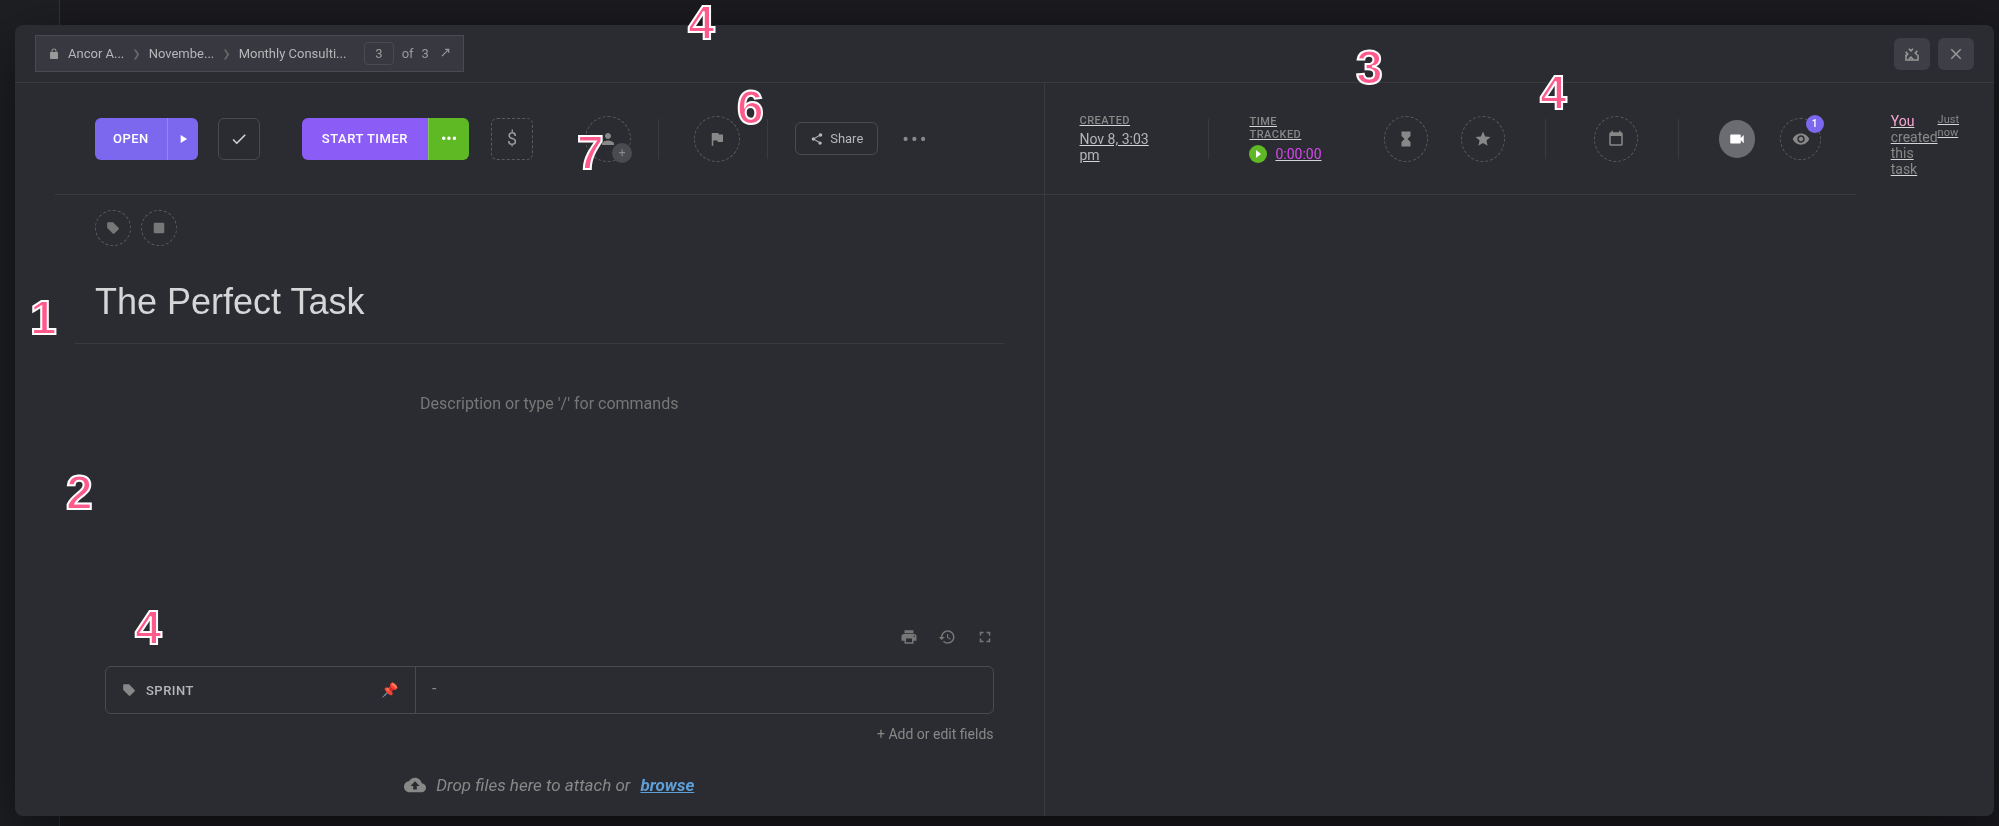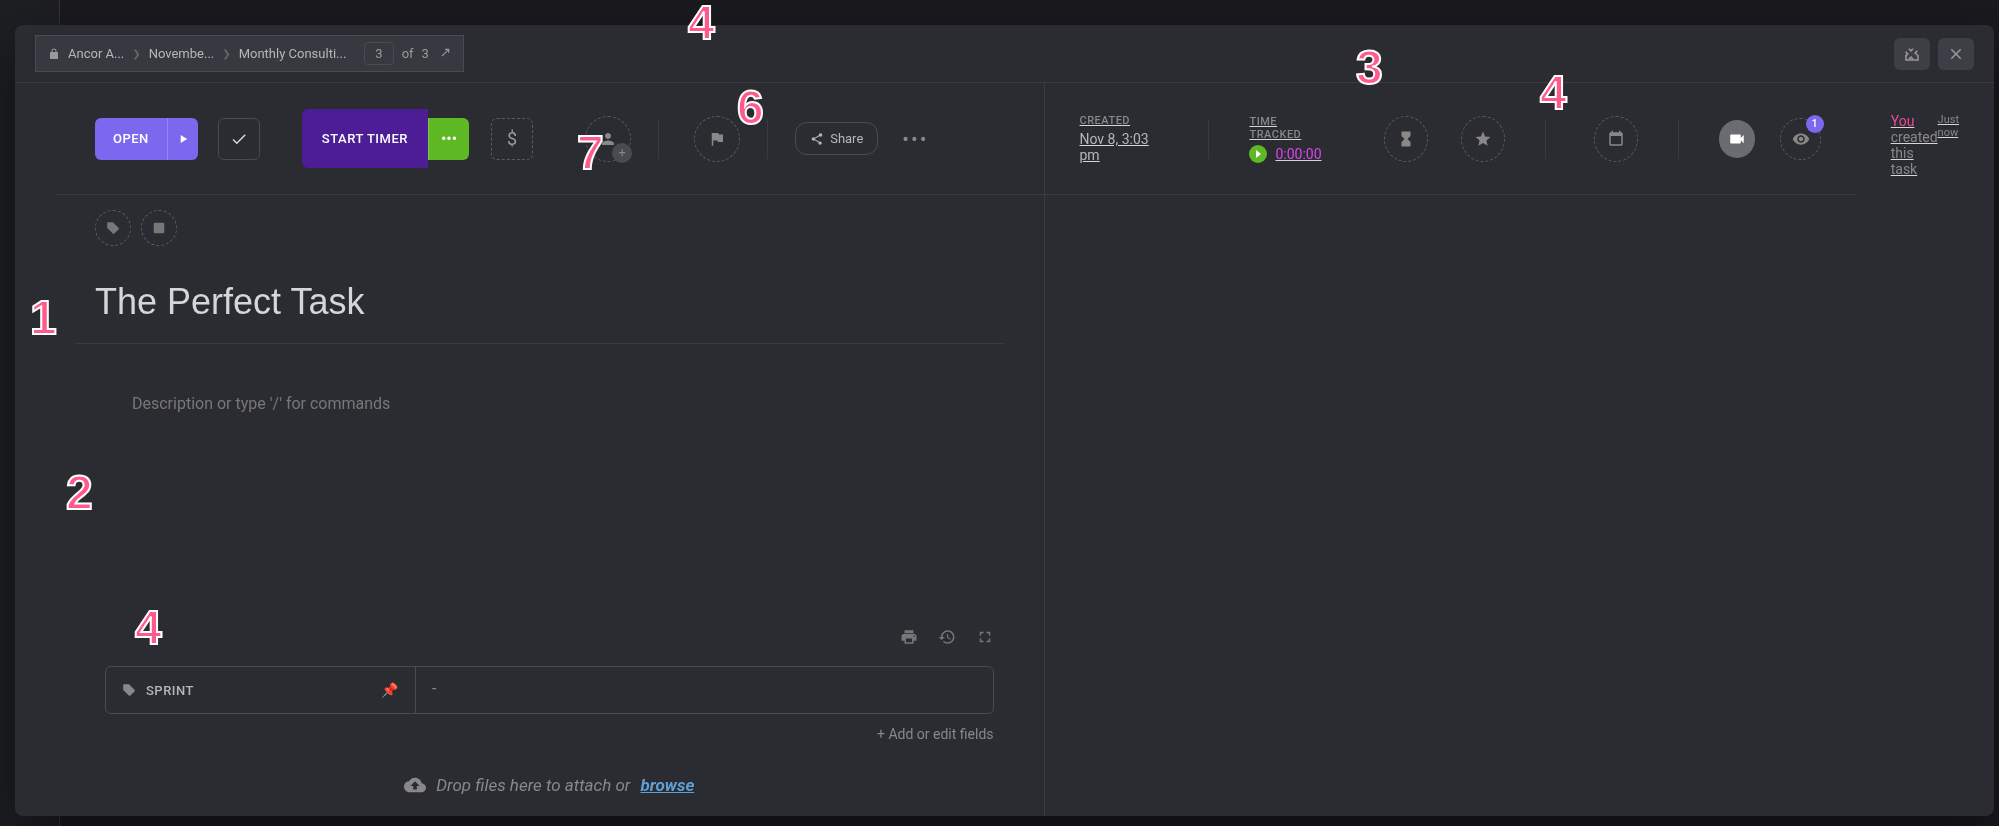--- a/index.html
+++ b/index.html
@@ -183,29 +183,29 @@
       margin-left: 8px;
     }
     
     .timer-group {
       display: flex;
       align-items: center;
       margin-left: 30px;
     }
     
     .start-timer {
-      background: #4c1d95;
+      background: #8b5cf6;
       color: white;
       padding: 10px 20px;
       border-radius: 6px 0 0 6px;
       font-size: 13px;
       font-weight: 500;
       letter-spacing: 0.5px;
       cursor: pointer;
-      height: 59px;
+      height: 42px;
       display: flex;
       align-items: center;
     }
     
     .timer-menu {
       background: #5fb924;
       color: white;
       padding: 10px 12px;
       border-radius: 0 6px 6px 0;
       border-left: 1px solid rgba(255,255,255,0.2);
@@ -264,21 +264,21 @@
       background: #3a3b40;
       margin: 0 15px;
     }
     
     .share-btn {
       display: flex;
       align-items: center;
       gap: 6px;
       padding: 8px 14px;
       border: 1px solid #4a4b50;
-      border-radius: 12px;
+      border-radius: 6px;
       cursor: pointer;
       color: #b5b6b8;
       font-size: 13px;
     }
     
     .ellipsis-btn {
       color: #888;
       font-size: 20px;
       cursor: pointer;
       letter-spacing: 2px;
@@ -317,20 +317,21 @@
     .title-underline {
       margin: 0 40px 20px 20px;
       border-bottom: 1px solid #3a3b40;
     }
     
     .description-area {
       padding: 30px 77px;
       color: #777;
       font-size: 16px;
       flex: 1;
+      text-align: center;
     }
     
     .desc-actions {
       display: flex;
       justify-content: flex-end;
       gap: 20px;
       padding: 0 50px 20px;
       color: #777;
     }
     
@@ -507,21 +508,21 @@
       display: flex;
       justify-content: space-between;
       font-size: 14px;
     }
     
     .activity-text {
       color: #888;
     }
     
     .activity-you {
-      color: #ec4899;
+      color: #f9a8d4;
     }
     
     .activity-time {
       color: #888;
       font-size: 11px;
     }
     
     .comment-bar {
       display: flex;
       align-items: center;

